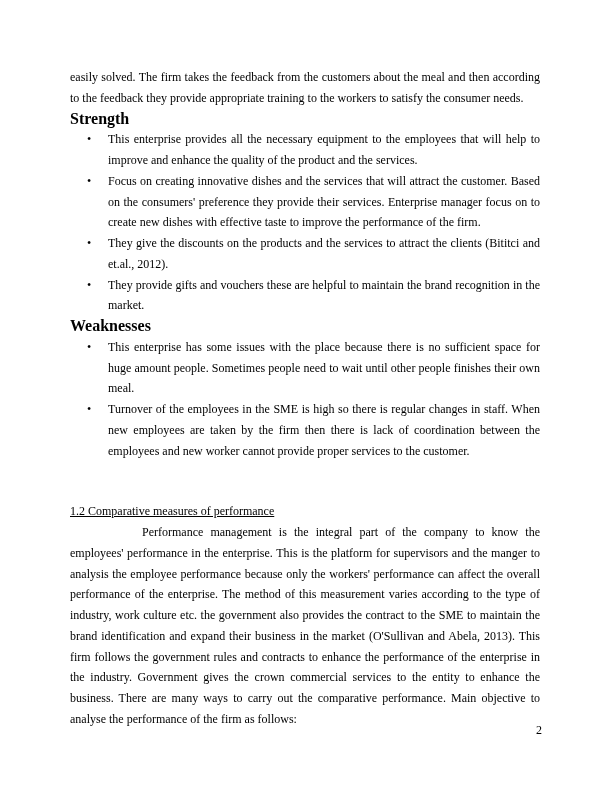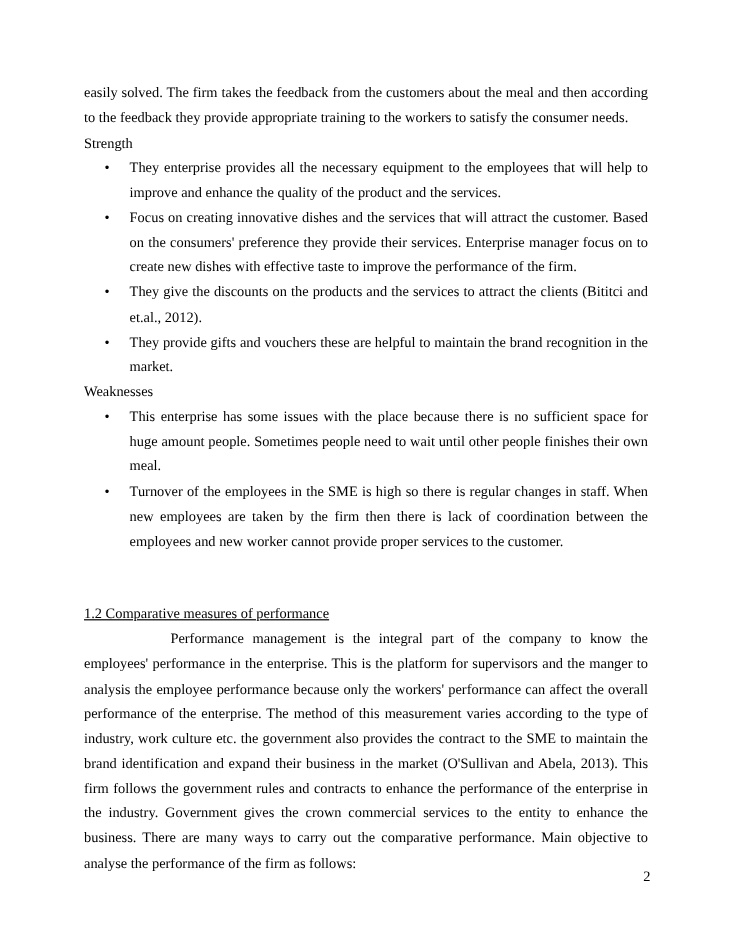--- a/index.html
+++ b/index.html
@@ -36,22 +36,22 @@
     margin: 0;
     padding: 0;
   }
   p.body-par {
     text-align: justify;
   }
   p.first-indent {
     text-indent: 72px;
   }
   h3.run-head {
-    font-size: 12px;
-    font-weight: normal;
+    font-size: 16px;
+    font-weight: bold;
     line-height: 20.75px;
     text-align: left;
   }
   h3.section-head {
     font-size: 12px;
     font-weight: normal;
     text-decoration: underline;
     line-height: 20.75px;
     text-align: left;
     margin-top: 40px;
@@ -88,21 +88,21 @@
 
   <div class="content">
 
     <p class="body-par">easily solved. The firm takes the feedback from the customers about the meal and then according to the feedback they provide appropriate training to the workers to satisfy the consumer needs.</p>
 
     <h3 class="run-head">Strength</h3>
 
     <ul class="bullets">
       <li>
         <span class="bullet">•</span>
-        <span>They enterprise provides all the necessary equipment to the employees that will help to improve and enhance the quality of the product and the services.</span>
+        <span>This enterprise provides all the necessary equipment to the employees that will help to improve and enhance the quality of the product and the services.</span>
       </li>
       <li>
         <span class="bullet">•</span>
         <span>Focus on creating innovative dishes and the services that will attract the customer. Based on the consumers' preference they provide their services. Enterprise manager focus on to create new dishes with effective taste to improve the performance of the firm.</span>
       </li>
       <li>
         <span class="bullet">•</span>
         <span>They give the discounts on the products and the services to attract the clients (Bititci and et.al., 2012).</span>
       </li>
       <li>

